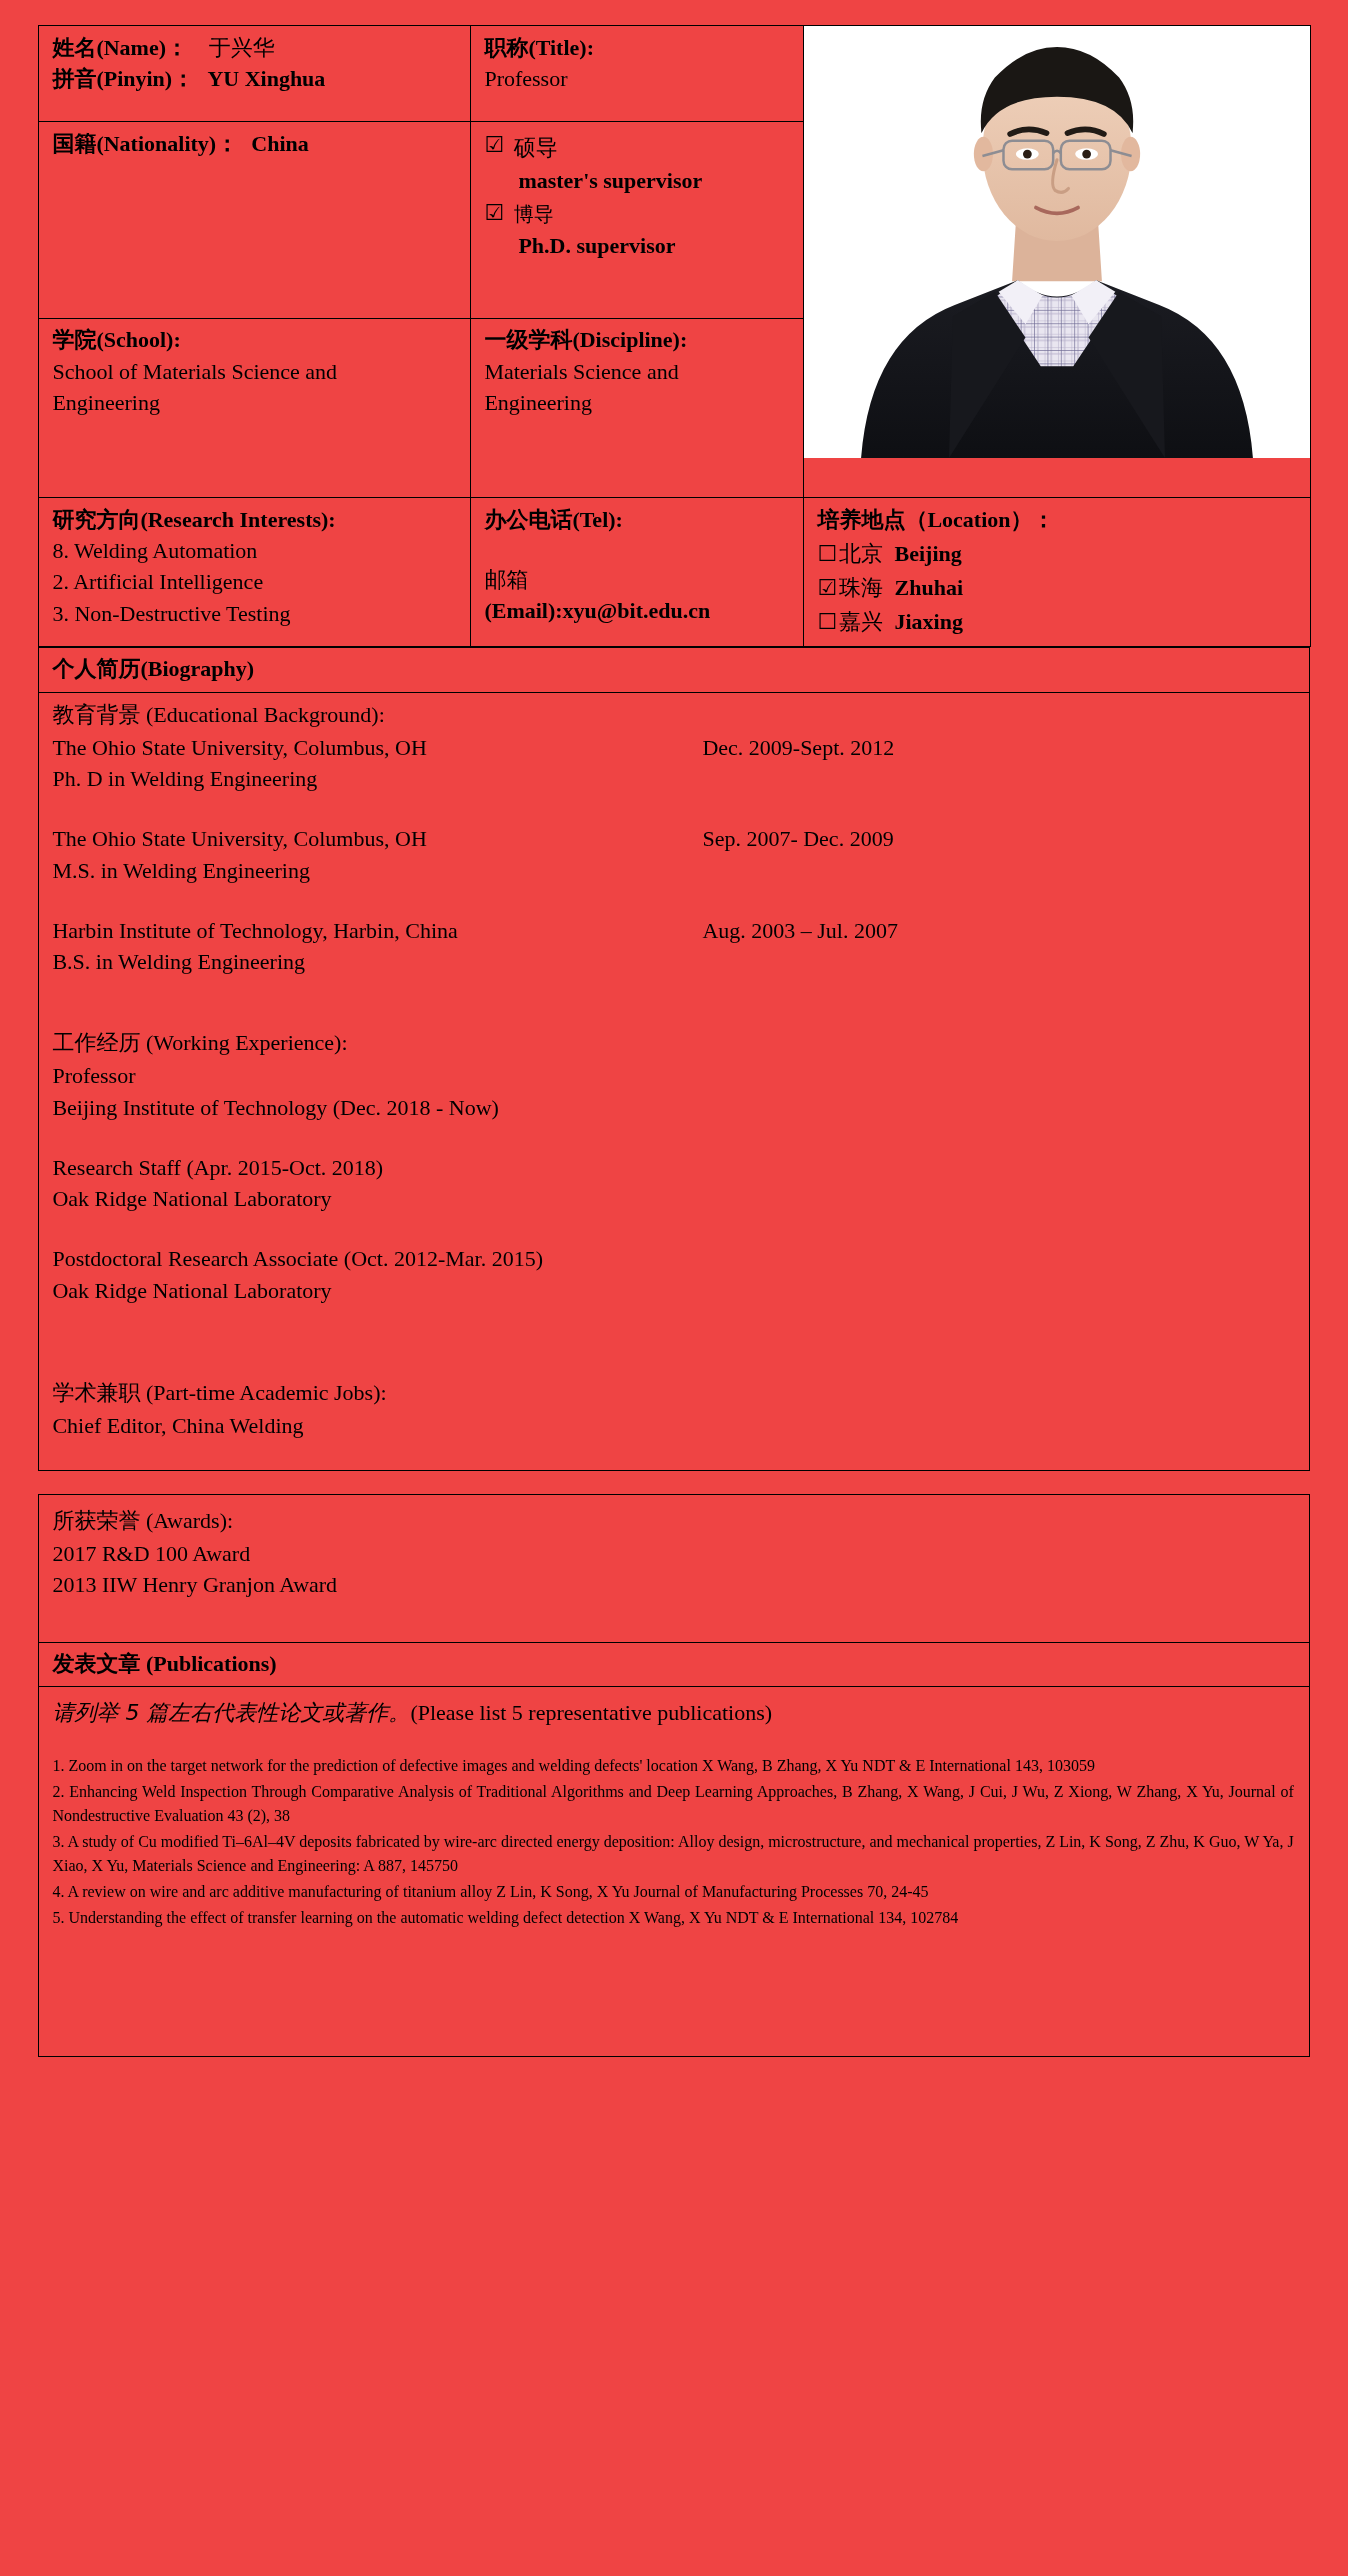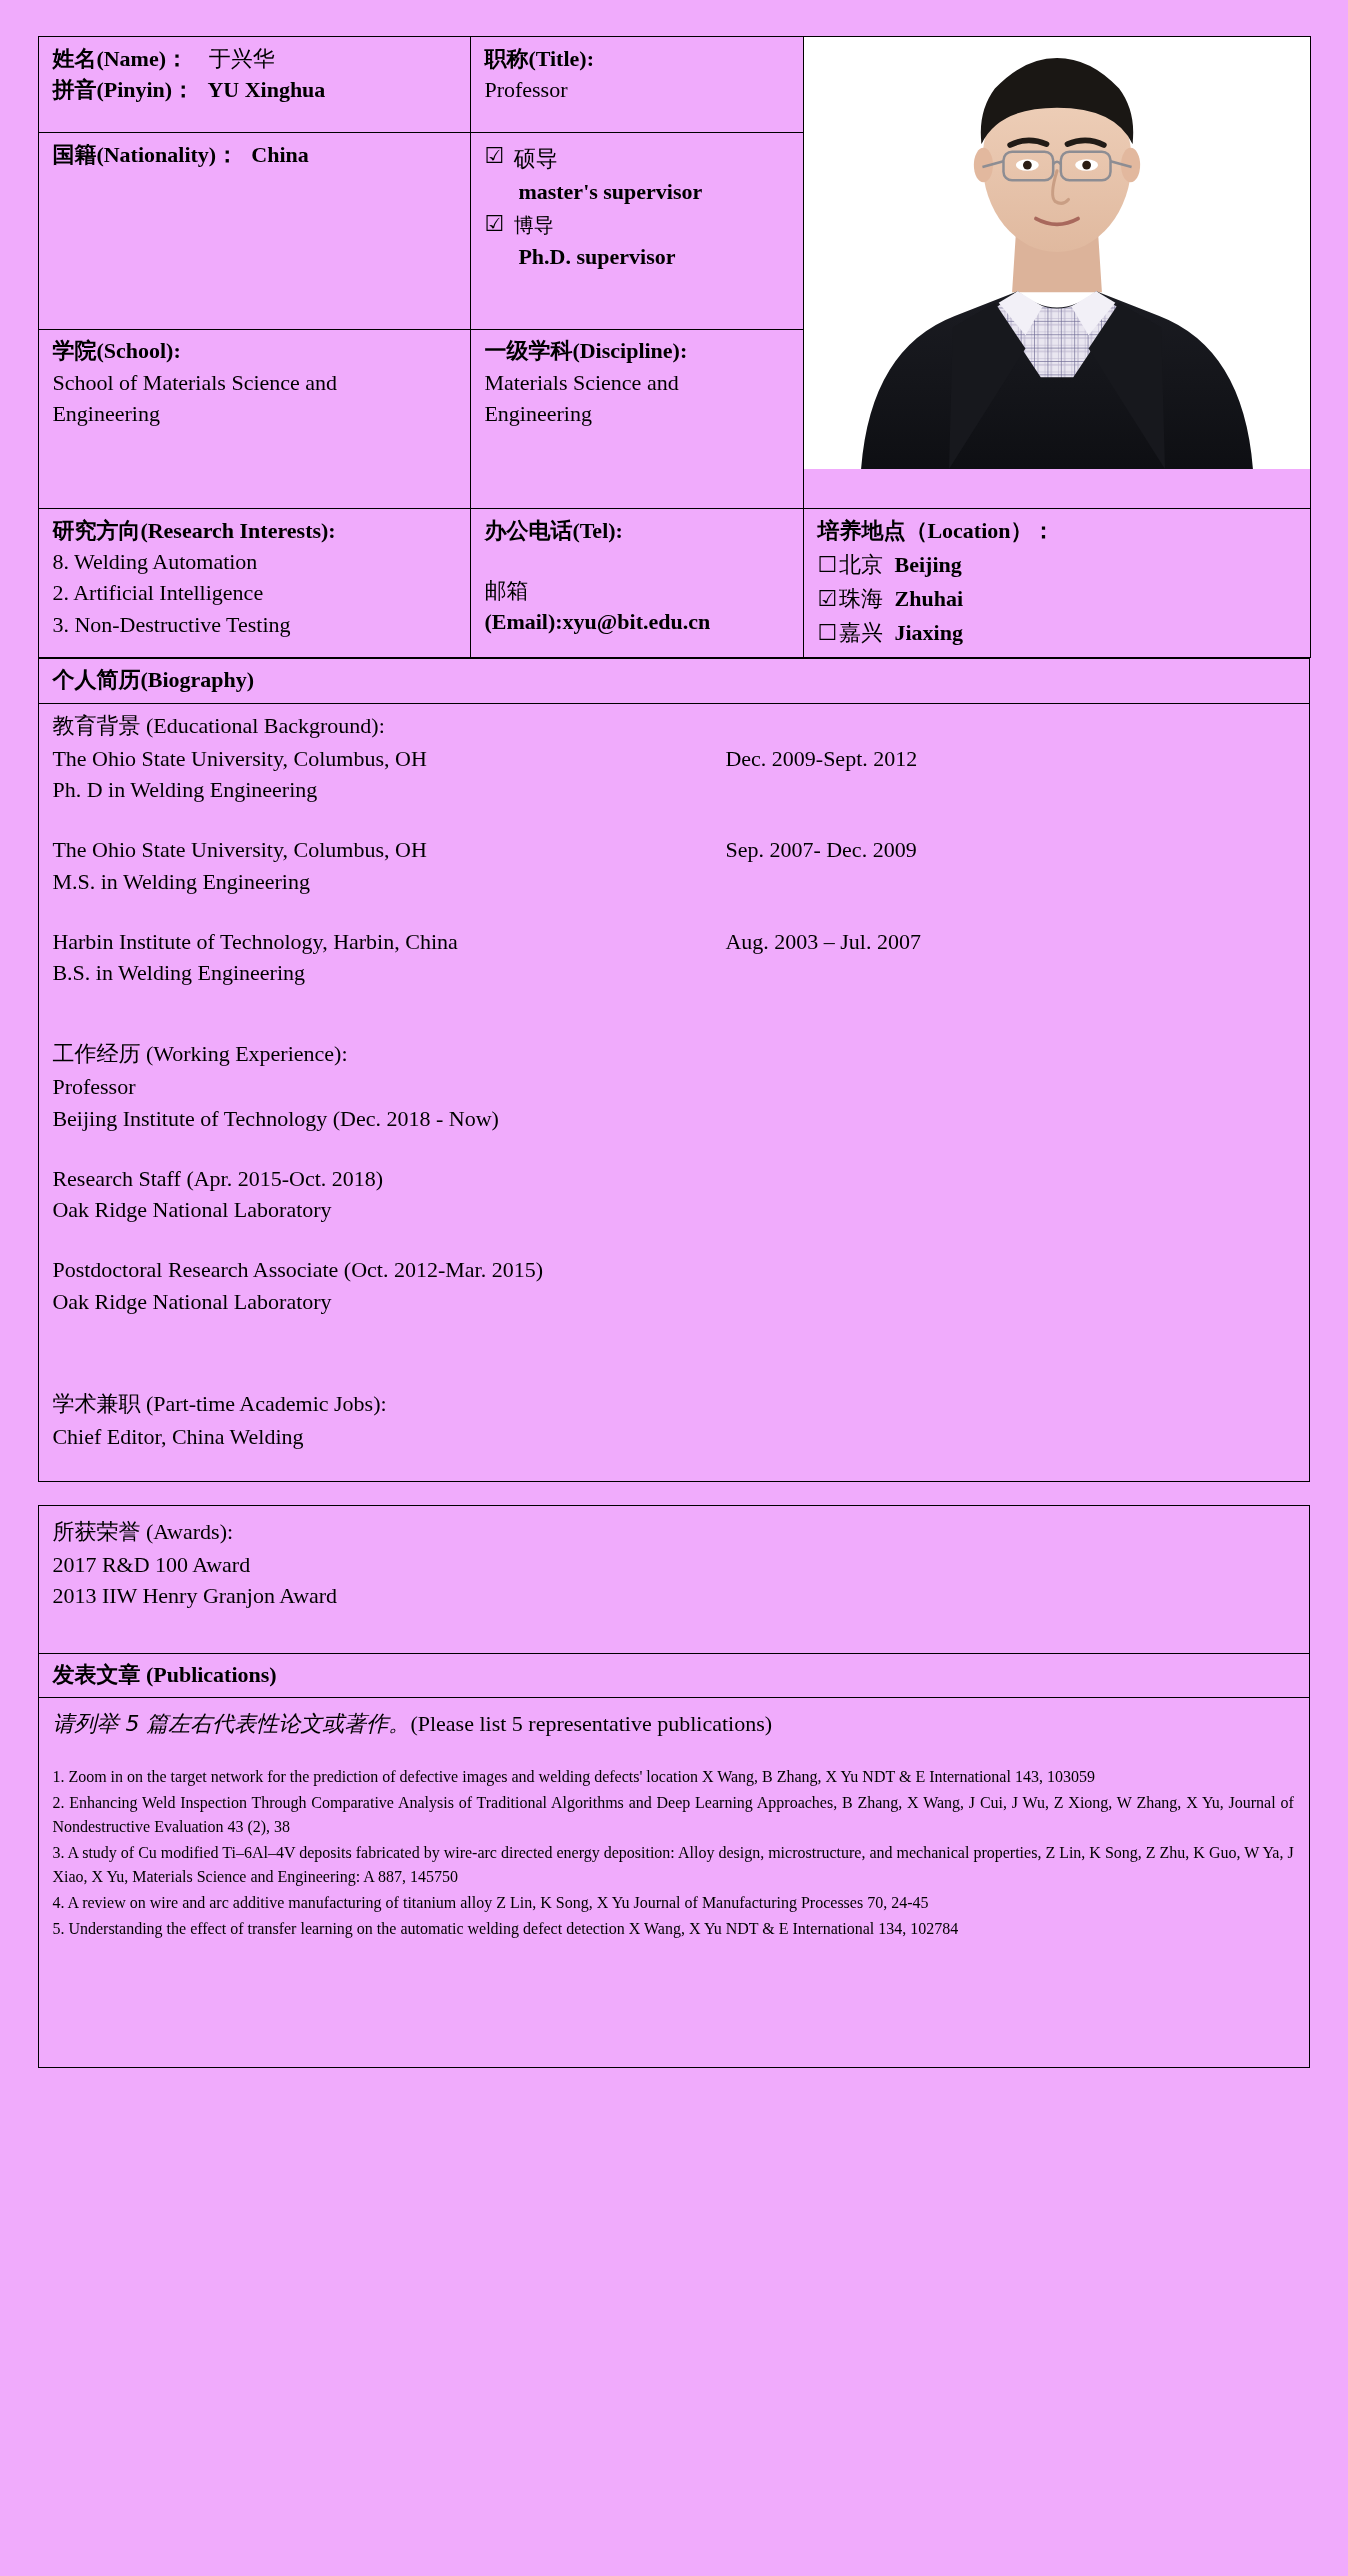--- a/index.html
+++ b/index.html
@@ -10,22 +10,22 @@
   body {
     width: 1349px;
     font-family: "Liberation Serif", "DejaVu Serif", serif;
     color: #000000;
     -webkit-font-smoothing: antialiased;
   }
   .page {
     width: 1349px;
     min-height: 2576px;
     box-sizing: border-box;
-    padding: 36px 38px 38px 38px;
-    background: #f0abfc;
+    padding: 25px 38px 38px 38px;
+    background: #ef4444;
     position: relative;
   }
 
   
   table.doc {
     border-collapse: collapse;
     width: 1272px;
     table-layout: fixed;
   }
   table.doc td {
@@ -96,21 +96,20 @@
   .bio-head td { padding: 4.8px 9.6px 6.7px 13.4px; }
 
   .bio-body td {
     padding: 9.6px 15.3px 13.4px 13.4px;
     font-size: 22px;
     line-height: 1.52;
   }
   .edu-line {
     display: flex;
     align-items: flex-start;
-    gap: 23px;
   }
   .edu-line .inst { flex: 0 0 650px; }
   .edu-line .date { flex: 0 0 auto; }
   .spacer-sm { height: 21px; }
   .spacer-md { height: 29px; }
   .spacer-lg { height: 50px; }
   .sec-head {
     font-weight: normal;
     font-size: 22px;
     margin-bottom: 1.9px;

